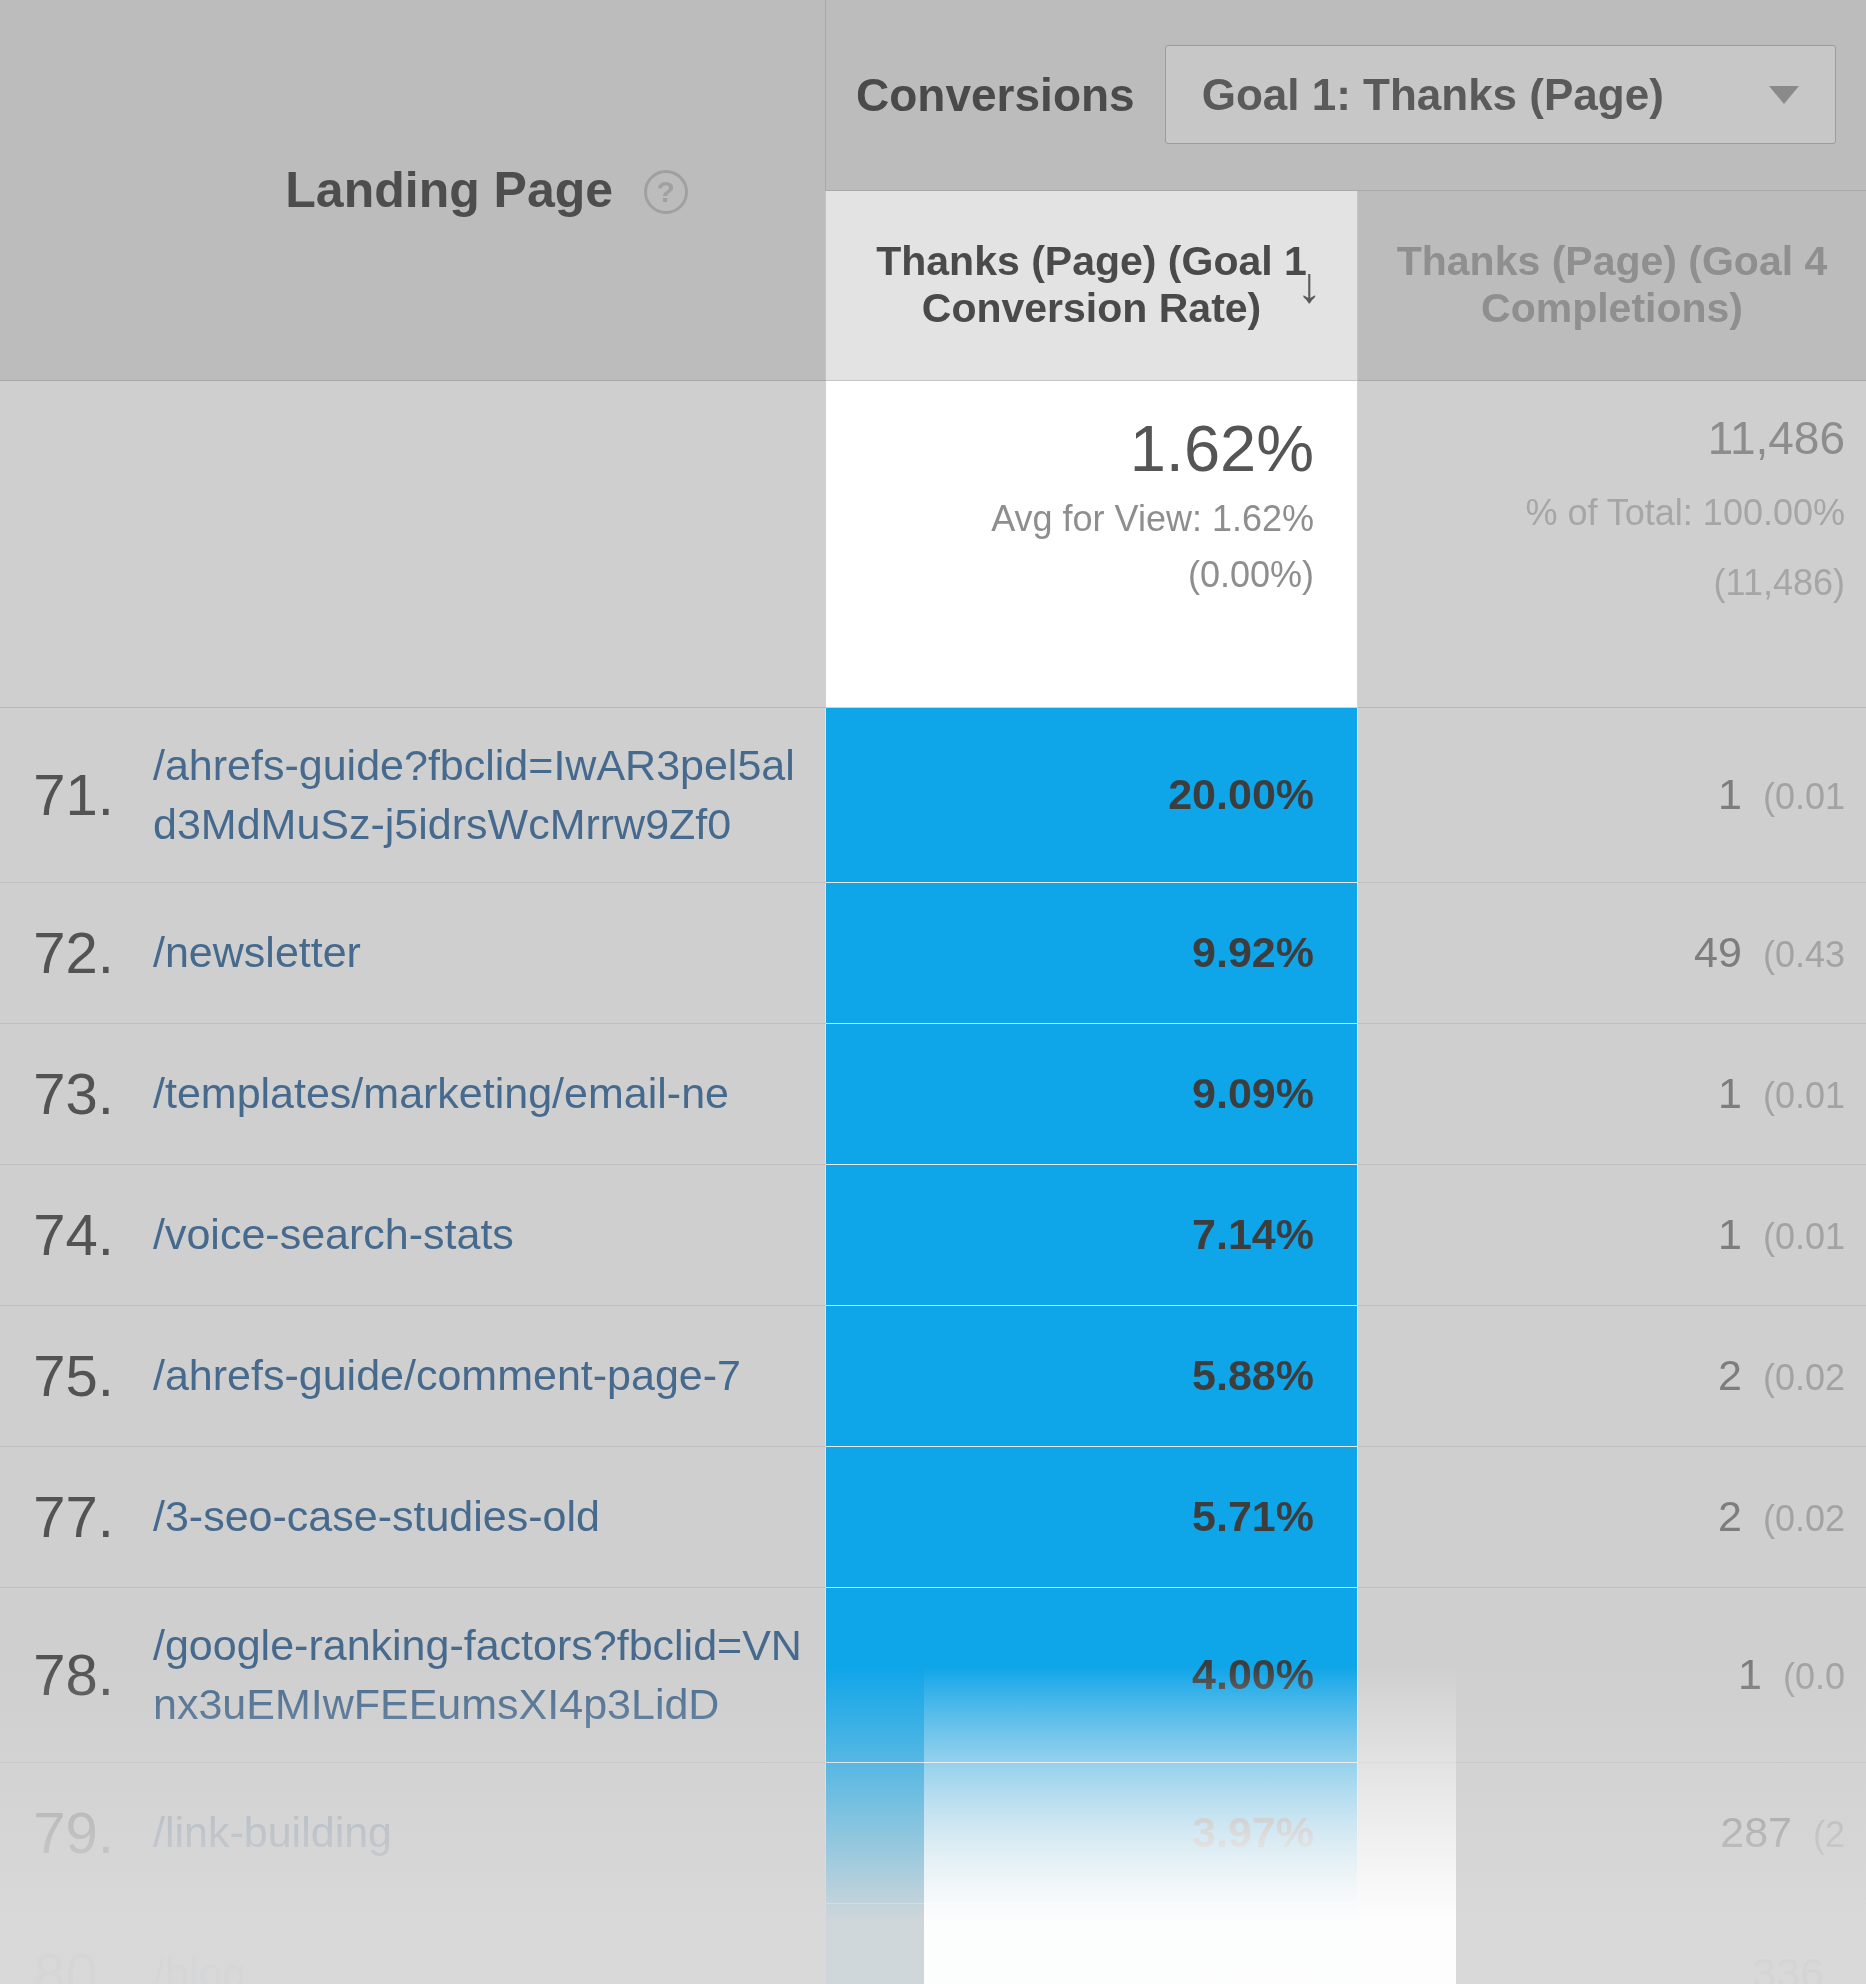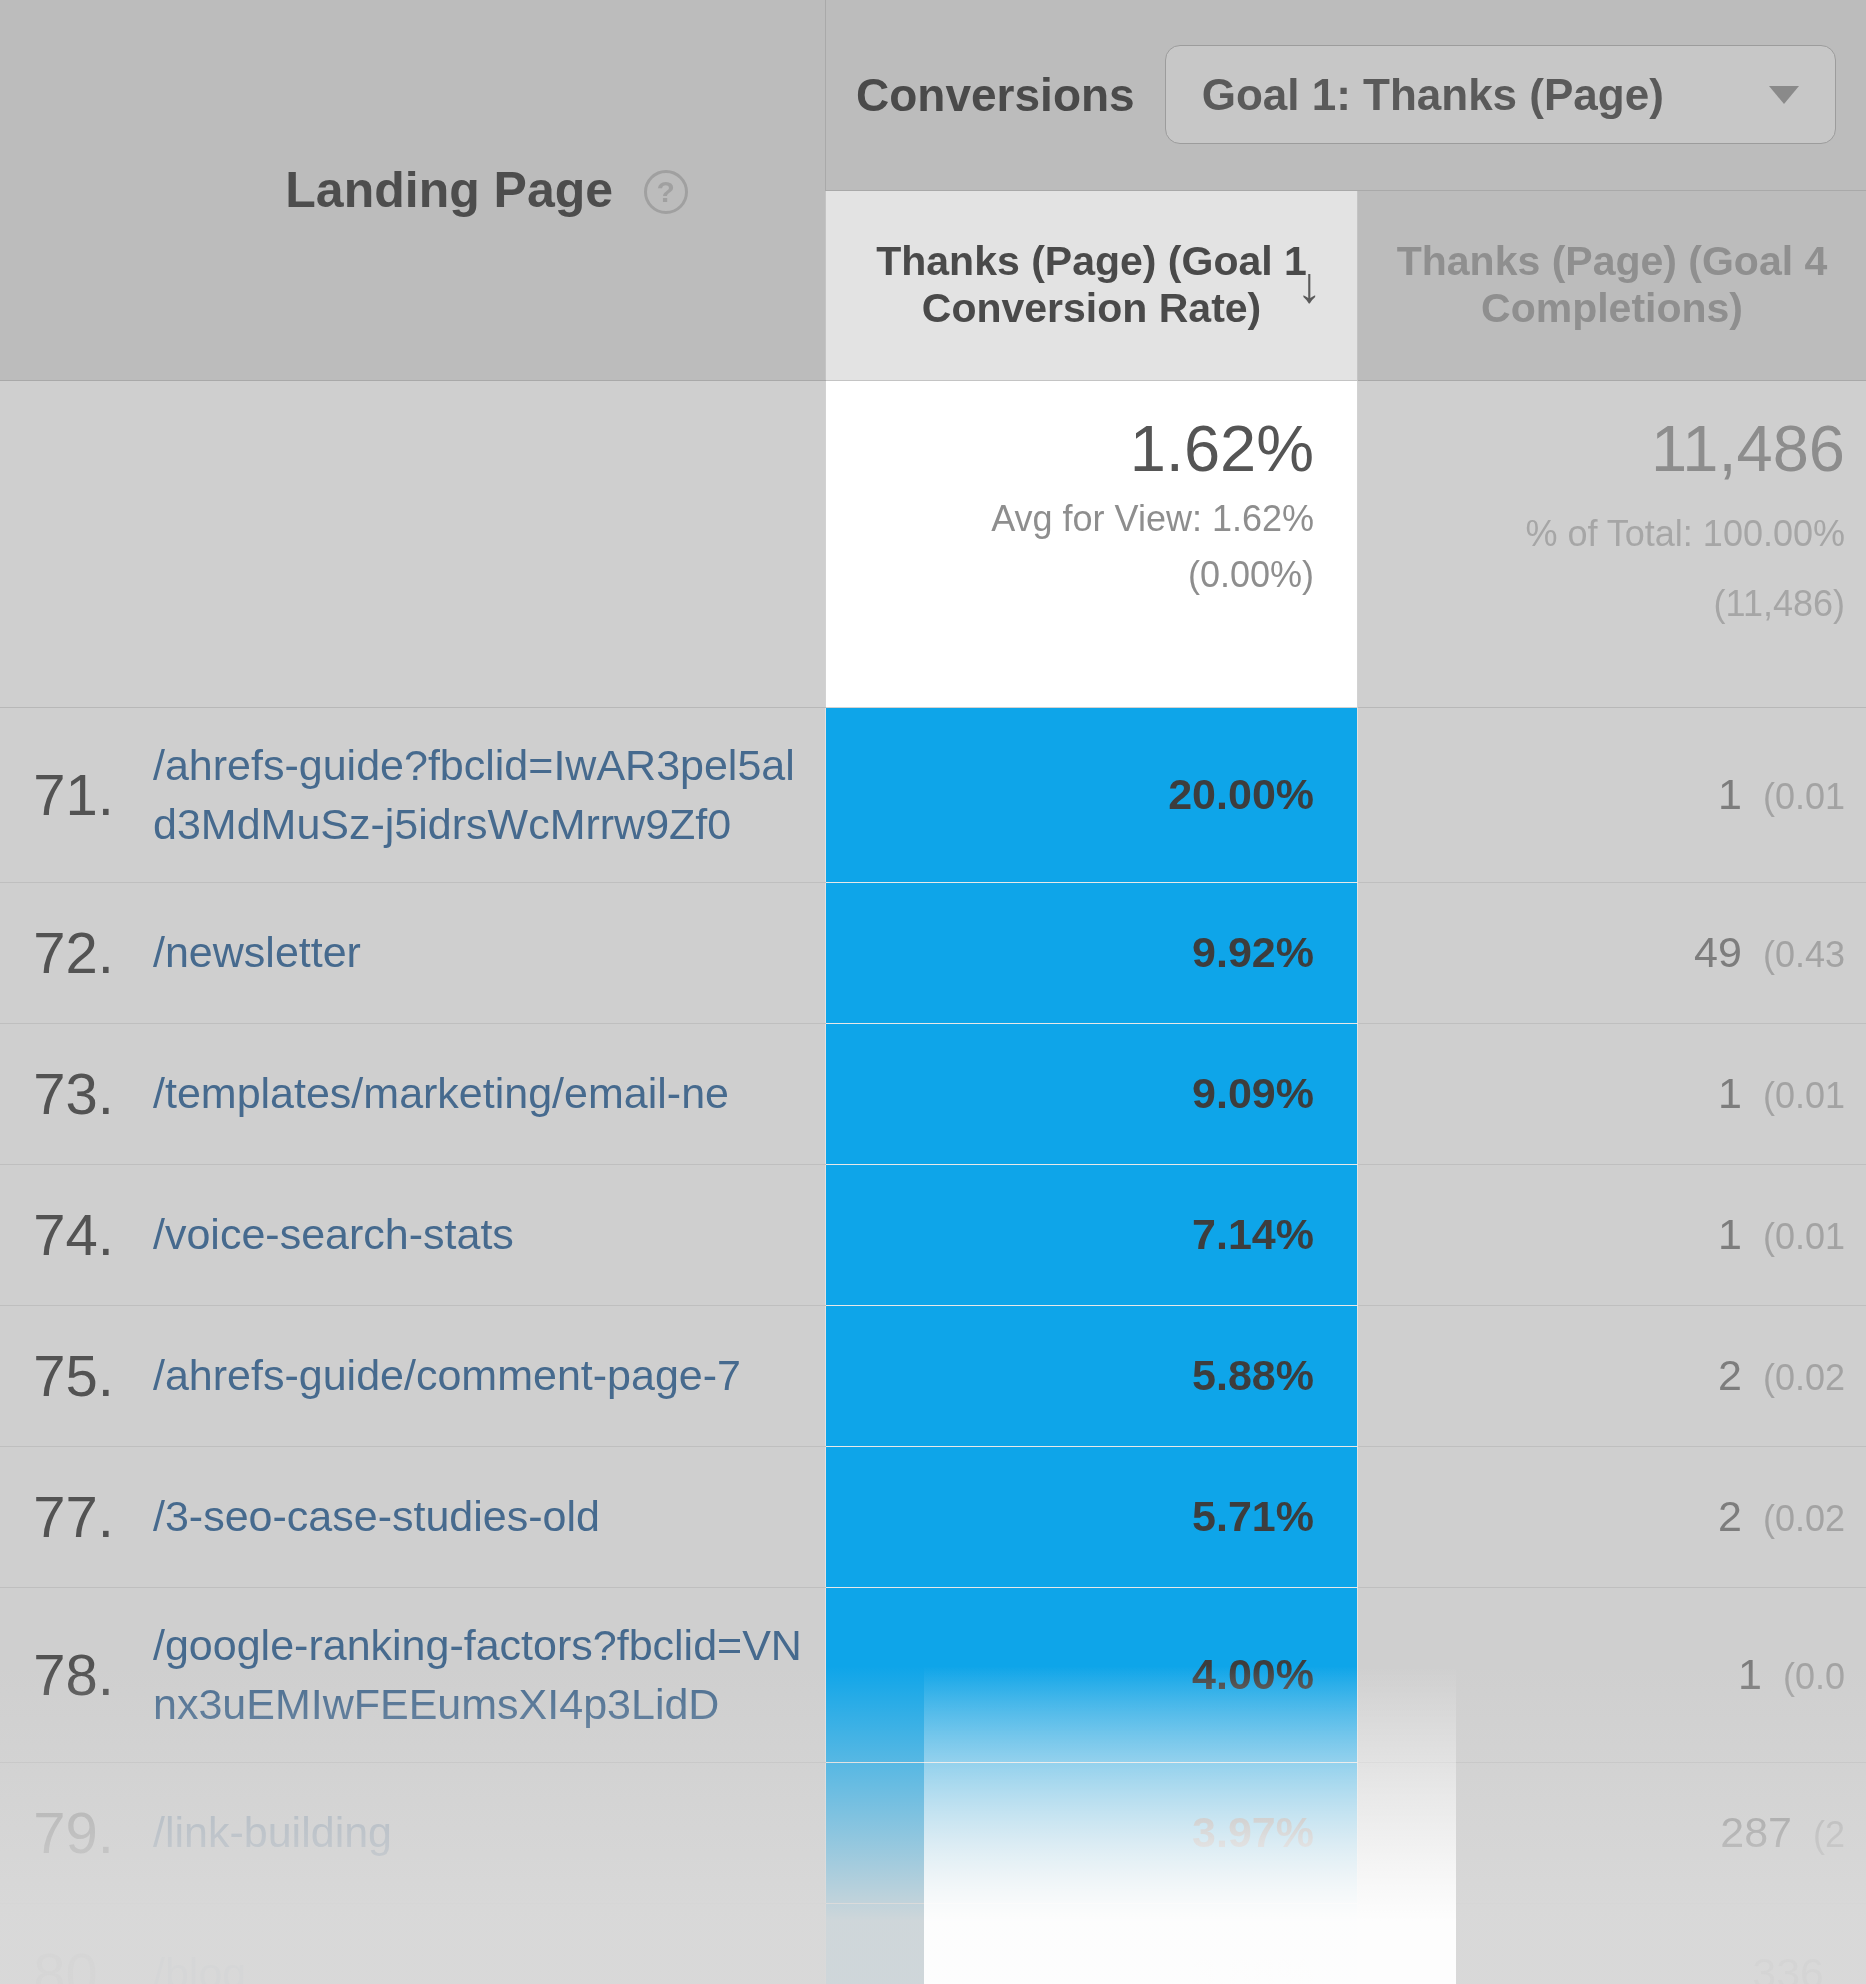--- a/index.html
+++ b/index.html
@@ -39,21 +39,21 @@
   .hcell-conversions {
     background: #bcbcbc;
     border-left: 1.5px solid #a9a9a9;
     border-bottom: 1.5px solid #a9a9a9;
     padding: 0 30px;
     vertical-align: middle;
   }
   .conv-wrap { display:flex; align-items:center; gap:30px; }
   .conv-label { font-size:46px; font-weight:700; color:#4a4a4a; }
   .goal-select {
-    flex:1; height:99px; border:1.5px solid #9c9c9c; border-radius:15px;
+    flex:1; height:99px; border:1.5px solid #9c9c9c; border-radius:3px;
     background:#c7c7c7; display:flex; align-items:center; justify-content:space-between;
     padding: 0 36px; font-size:44px; color:#5a5a5a;
   }
   .caret-down {
     width:0; height:0; border-left:15px solid transparent; border-right:15px solid transparent;
     border-top:18px solid #8a8a8a;
   }
 
   .hcell-rate {
     width: 532px;
@@ -84,21 +84,21 @@
     background:#ffffff; border-left:1.5px solid #d2d2d2; border-right:1.5px solid #d2d2d2;
     border-bottom:1.5px solid #d2d2d2;
     text-align:right; padding: 30px 43px 30px 30px; vertical-align:top;
   }
   .scell-rate .big { font-size:65px; color:#555; }
   .scell-rate .sub { font-size:36px; color:#8e8e8e; margin-top:10.6px; line-height:1.25;}
   .scell-compl {
     background:#cfcfcf; border-bottom:1.5px solid #b8b8b8;
     text-align:right; padding:30px 21px 30px 15px; vertical-align:top;
   }
-  .scell-compl .big { font-size:65px; color:#8d8d8d; }
+  .scell-compl .big { font-size:46px; color:#8d8d8d; }
   .scell-compl .sub { font-size:36px; color:#a6a6a6; margin-top:25px; line-height:1.25;}
 
   
   tbody.data tr { height: 141px; }
   tbody.data tr.tall { height: 175px; }
   .cell-idx {
     width: 144px; background:#cfcfcf; border-bottom:1.5px solid #bfbfbf;
     color:#535353; font-size:58px; text-align:right; padding-right:30px;
   }
   .cell-page {

